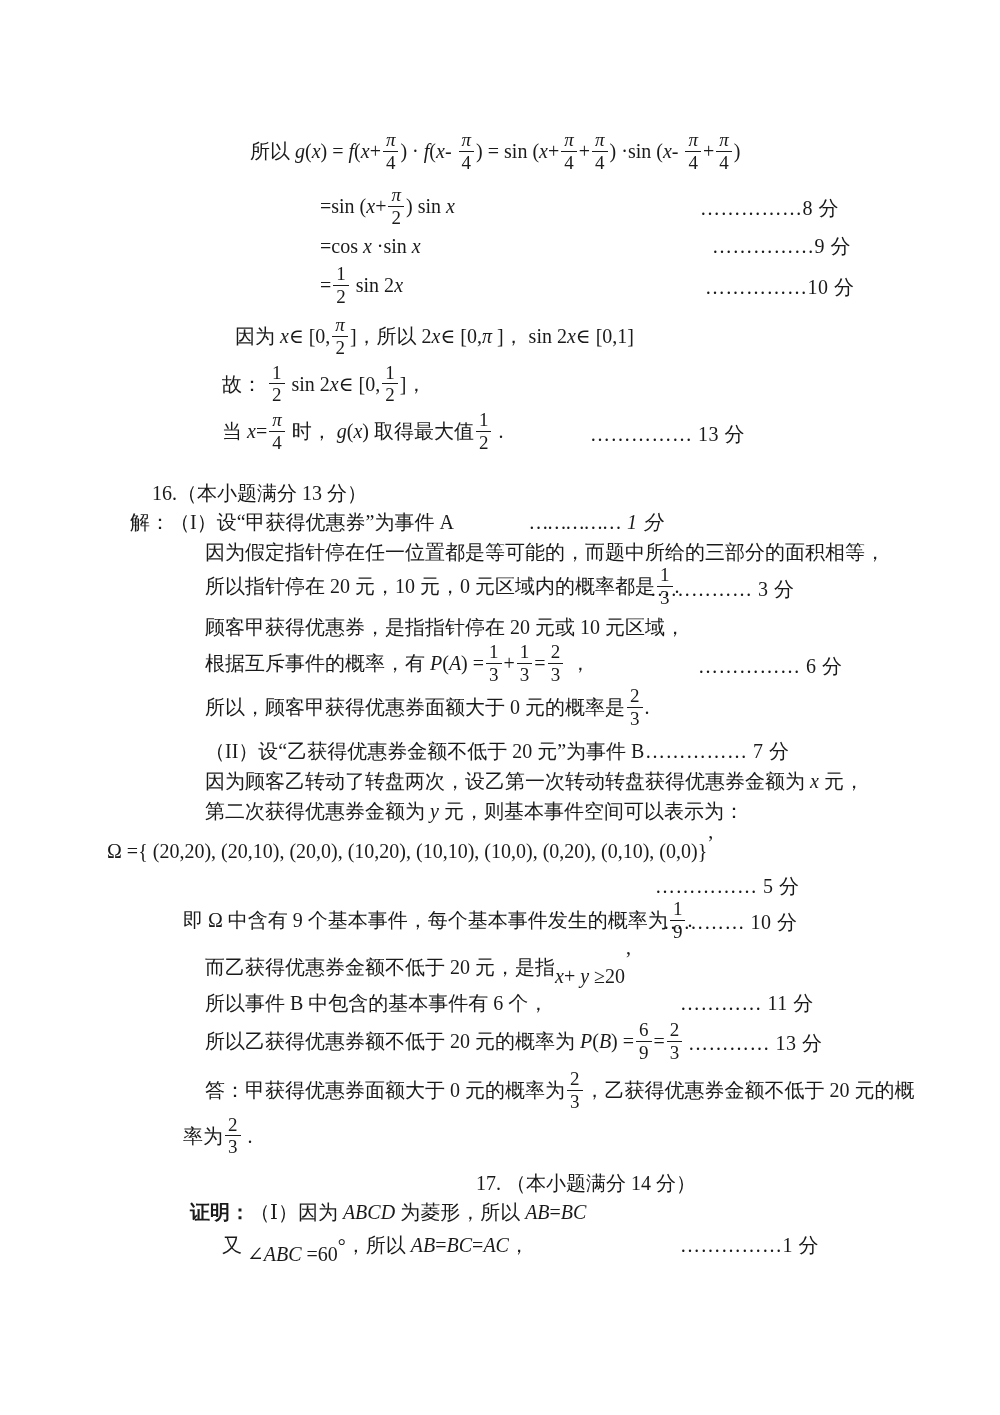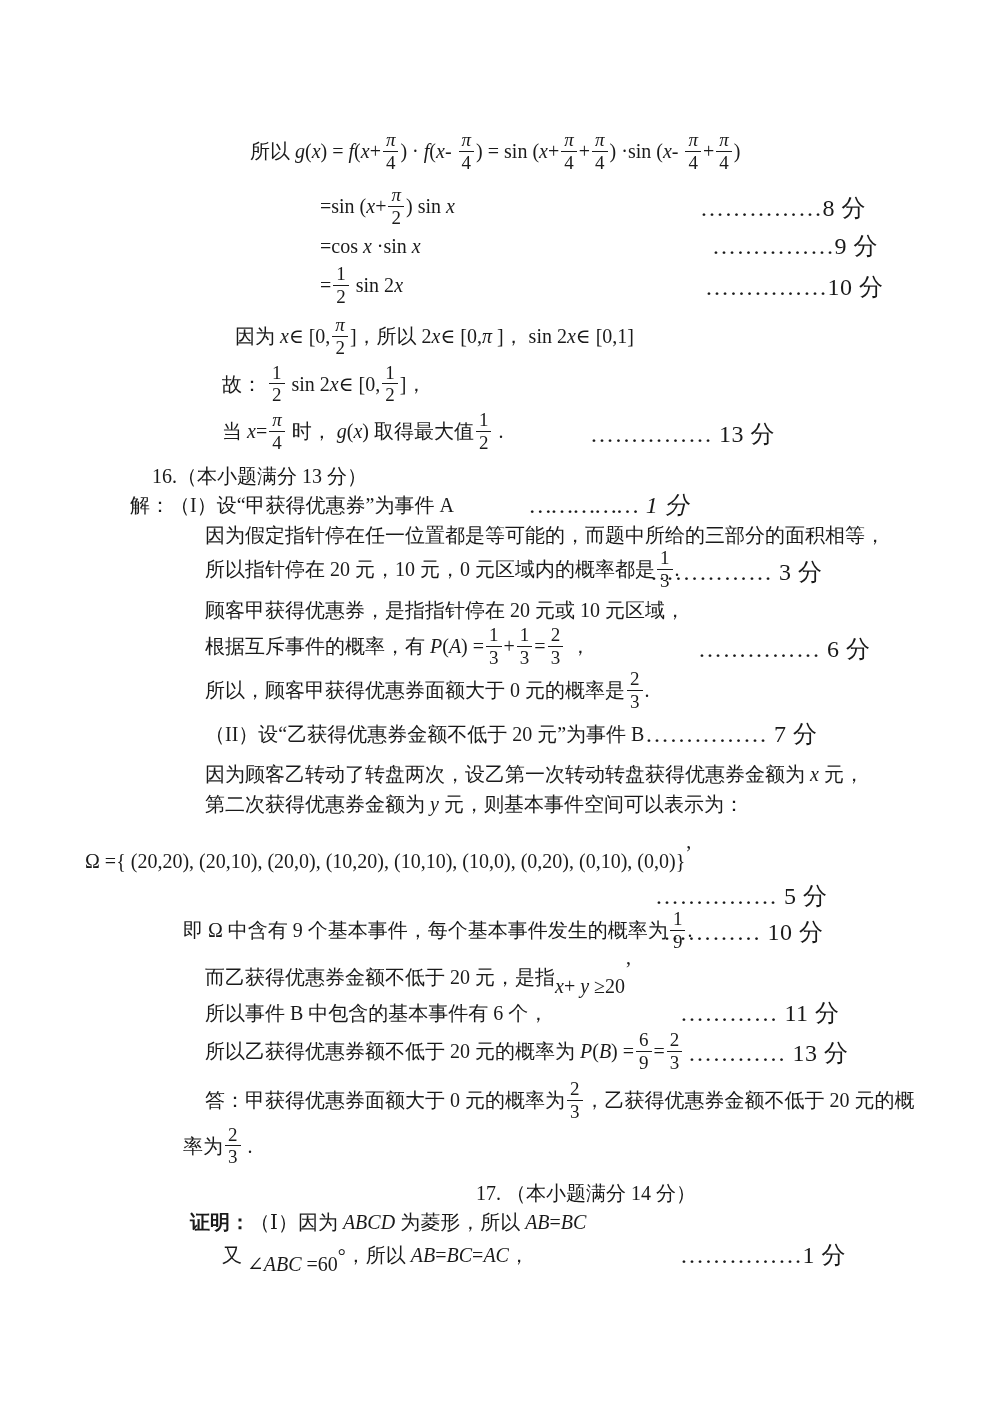--- a/index.html
+++ b/index.html
@@ -42,52 +42,52 @@
   .frac .den{
     display:block;
     padding:1px 3px 0 3px;
   }
   .grp{display:inline-block;position:relative;}
   .score{
     position:absolute;
     top:50%;
     transform:translateY(-50%);
     white-space:nowrap;
-    font-size:24px;
+    font-size:20px;
     letter-spacing:0.5px;
   }
   .prime{
     display:inline-block;
     position:relative;
     top:-8px;
     font-size:20px;
   }
 </style>
 </head>
 <body>
 
 <div class="doc">
     <div class="line" style="padding-left: 250px; margin-top: 0px;"><span>所以 </span><span class="it">g</span><span>(</span><span class="it">x</span><span>) = </span><span class="it">f</span><span>(</span><span class="it">x</span><span>+</span><span class="frac"><span class="num it">π</span><span class="den">4</span></span><span>) · </span><span class="it">f</span><span>(</span><span class="it">x</span><span>- </span><span class="frac"><span class="num it">π</span><span class="den">4</span></span><span>) = sin (</span><span class="it">x</span><span>+</span><span class="frac"><span class="num it">π</span><span class="den">4</span></span><span>+</span><span class="frac"><span class="num it">π</span><span class="den">4</span></span><span>) ·sin (</span><span class="it">x</span><span>- </span><span class="frac"><span class="num it">π</span><span class="den">4</span></span><span>+</span><span class="frac"><span class="num it">π</span><span class="den">4</span></span><span>)</span></div>
     <div class="line" style="padding-left: 320px; margin-top: 12px;"><span>=sin (</span><span class="it">x</span><span>+</span><span class="frac"><span class="num it">π</span><span class="den">2</span></span><span>) sin </span><span class="it">x</span><span class="score" style="left: 700px;">……………8 分</span></div>
     <div class="line" style="padding-left: 320px; margin-top: 2px;"><span>=cos </span><span class="it">x</span><span> ·sin </span><span class="it">x</span><span class="score" style="left: 712px;">……………9 分</span></div>
     <div class="line" style="padding-left: 320px; margin-top: 6px;"><span>=</span><span class="frac"><span class="num">1</span><span class="den">2</span></span><span> sin 2</span><span class="it">x</span><span class="score" style="left: 705px; text-align: center;">……………10 分</span></div>
     <div class="line" style="padding-left: 235px; margin-top: 8px;"><span>因为 </span><span class="it">x</span><span>∈ [0,</span><span class="frac"><span class="num it">π</span><span class="den">2</span></span><span>]，所以 2</span><span class="it">x</span><span>∈ [0,</span><span class="it">π</span><span> ]，  sin 2</span><span class="it">x</span><span>∈ [0,1]</span></div>
     <div class="line" style="padding-left: 222px; margin-top: 5px;"><span>故： </span><span class="frac"><span class="num">1</span><span class="den">2</span></span><span> sin 2</span><span class="it">x</span><span>∈ [0,</span><span class="frac"><span class="num">1</span><span class="den">2</span></span><span>]，</span></div>
     <div class="line" style="padding-left: 222px; margin-top: 5px;"><span>当 </span><span class="it">x</span><span>=</span><span class="frac"><span class="num it">π</span><span class="den">4</span></span><span> 时， </span><span class="it">g</span><span>(</span><span class="it">x</span><span>) 取得最大值</span><span class="frac"><span class="num">1</span><span class="den">2</span></span><span> .</span><span class="score" style="left: 590px;">…………… 13 分</span></div>
-    <div class="line" style="padding-left: 152px; margin-top: 7px;"><span>16.（本小题满分 13 分）</span></div>
+    <div class="line" style="padding-left: 152px; margin-top: 24px;"><span>16.（本小题满分 13 分）</span></div>
     <div class="line" style="padding-left: 130px; margin-top: 1px;"><span>解：（I）设“甲获得优惠券”为事件 A</span><span class="score" style="left: 530px; font-style: italic;">…………… 1 分</span></div>
     <div class="line" style="padding-left: 205px; margin-top: 2px;"><span>因为假定指针停在任一位置都是等可能的，而题中所给的三部分的面积相等，</span></div>
     <div class="line" style="padding-left: 205px; margin-top: 1px;"><span>所以指针停在 20 元，10 元，0 元区域内的概率都是</span><span class="frac"><span class="num">1</span><span class="den">3</span></span><span>.</span><span class="score" style="left: 650px;">…………… 3 分</span></div>
     <div class="line" style="padding-left: 205px; margin-top: 3px;"><span>顾客甲获得优惠券，是指指针停在 20 元或 10 元区域，</span></div>
     <div class="line" style="padding-left: 205px; margin-top: 3px;"><span>根据互斥事件的概率，有 </span><span class="it">P</span><span>(</span><span class="it">A</span><span>) =</span><span class="frac"><span class="num">1</span><span class="den">3</span></span><span>+</span><span class="frac"><span class="num">1</span><span class="den">3</span></span><span>=</span><span class="frac"><span class="num">2</span><span class="den">3</span></span><span> ，</span><span class="score" style="left: 698px;">…………… 6 分</span></div>
     <div class="line" style="padding-left: 205px; margin-top: 1px;"><span>所以，顾客甲获得优惠券面额大于 0 元的概率是</span><span class="frac"><span class="num">2</span><span class="den">3</span></span><span>.</span></div>
     <div class="line" style="padding-left: 205px; margin-top: 6px;"><span>（II）设“乙获得优惠券金额不低于 20 元”为事件 B</span><span class="score" style="left: 645px;">…………… 7 分</span></div>
-    <div class="line" style="padding-left: 205px; margin-top: 12px;"><span>因为顾客乙转动了转盘两次，设乙第一次转动转盘获得优惠券金额为 </span><span class="it">x</span><span> 元，</span></div>
+    <div class="line" style="padding-left: 205px; margin-top: 2px;"><span>因为顾客乙转动了转盘两次，设乙第一次转动转盘获得优惠券金额为 </span><span class="it">x</span><span> 元，</span></div>
     <div class="line" style="padding-left: 205px; margin-top: 2px;"><span>第二次获得优惠券金额为 </span><span class="it">y</span><span> 元，则基本事件空间可以表示为：</span></div>
-    <div class="line" style="padding-left: 85px; margin-top: 29px;"><span>Ω ={ (20,20), (20,10), (20,0), (10,20), (10,10), (10,0), (0,20), (0,10), (0,0)}</span><span class="prime">’</span></div>
+    <div class="line" style="padding-left: 107px; margin-top: 12px;"><span>Ω ={ (20,20), (20,10), (20,0), (10,20), (10,10), (10,0), (0,20), (0,10), (0,0)}</span><span class="prime">’</span></div>
     <div class="line" style="padding-left: 0px; margin-top: 7px;">
       <span class="score" style="left: 655px;">……………  5 分</span>
     </div>
     <div class="line" style="padding-left: 183px; margin-top: 1px;"><span>即 Ω 中含有 9 个基本事件，每个基本事件发生的概率为</span><span class="frac"><span class="num">1</span><span class="den">9</span></span><span>.</span><span class="score" style="left: 663px;">………… 10 分</span></div>
     <div class="line" style="padding-left: 205px; margin-top: 9px;"><span>而乙获得优惠券金额不低于 20 元，是指</span><span class="grp" style="top: 9px;"><span class="it">x</span><span>+ </span><span class="it">y</span><span> ≥20</span></span><span class="prime">’</span></div>
     <div class="line" style="padding-left: 205px; margin-top: 8px;"><span>所以事件 B 中包含的基本事件有 6 个，</span><span class="score" style="left: 680px;">…………  11 分</span></div>
     <div class="line" style="padding-left: 205px; margin-top: 5px;"><span>所以乙获得优惠券额不低于 20 元的概率为 </span><span class="it">P</span><span>(</span><span class="it">B</span><span>) =</span><span class="frac"><span class="num">6</span><span class="den">9</span></span><span>=</span><span class="frac"><span class="num">2</span><span class="den">3</span></span><span class="score" style="left: 688px;">…………  13 分</span></div>
     <div class="line" style="padding-left: 205px; margin-top: 6px;"><span>答：甲获得优惠券面额大于 0 元的概率为</span><span class="frac"><span class="num">2</span><span class="den">3</span></span><span>，乙获得优惠券金额不低于 20 元的概</span></div>
     <div class="line" style="padding-left: 183px; margin-top: 3px;"><span>率为</span><span class="frac"><span class="num">2</span><span class="den">3</span></span><span> .</span></div>
     <div class="line" style="padding-left: 172px; margin-top: 10px; text-align: center;"><span>17.  （本小题满分 14 分）</span></div>

